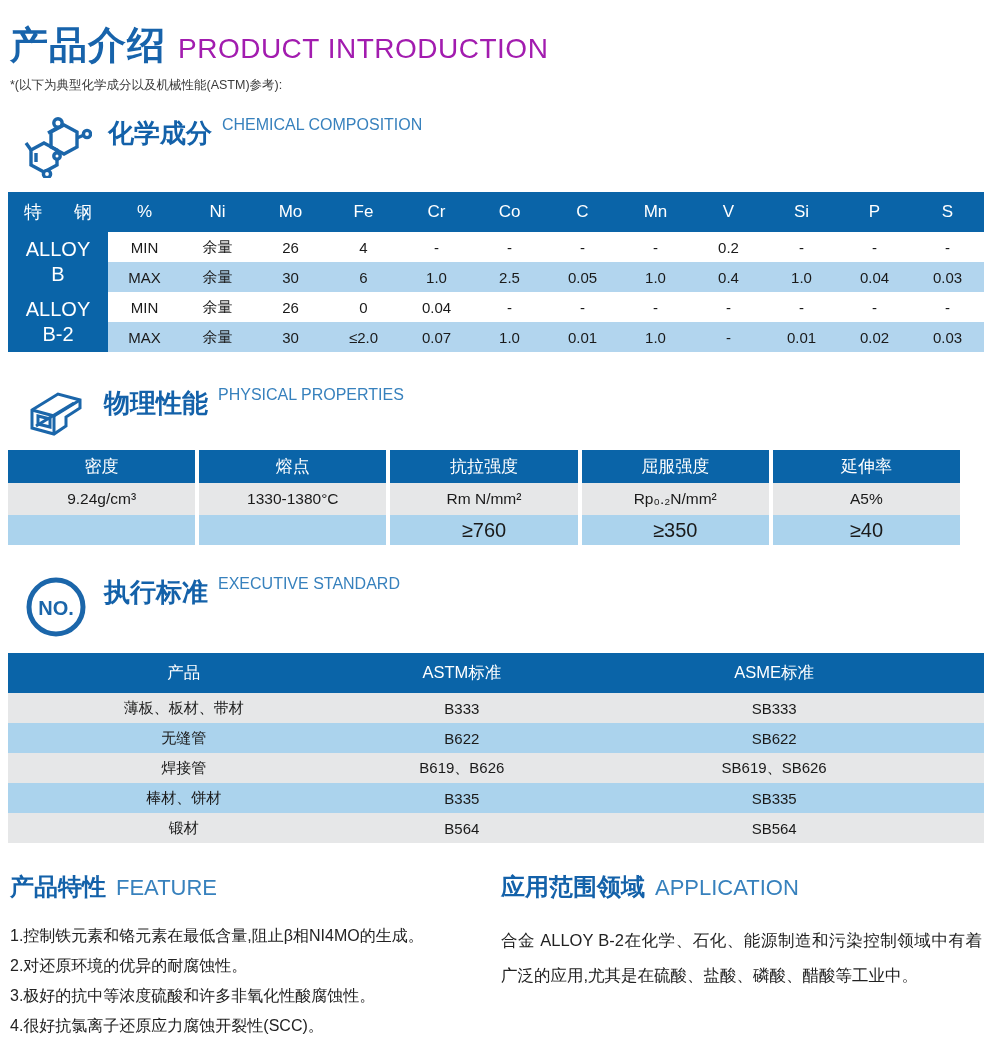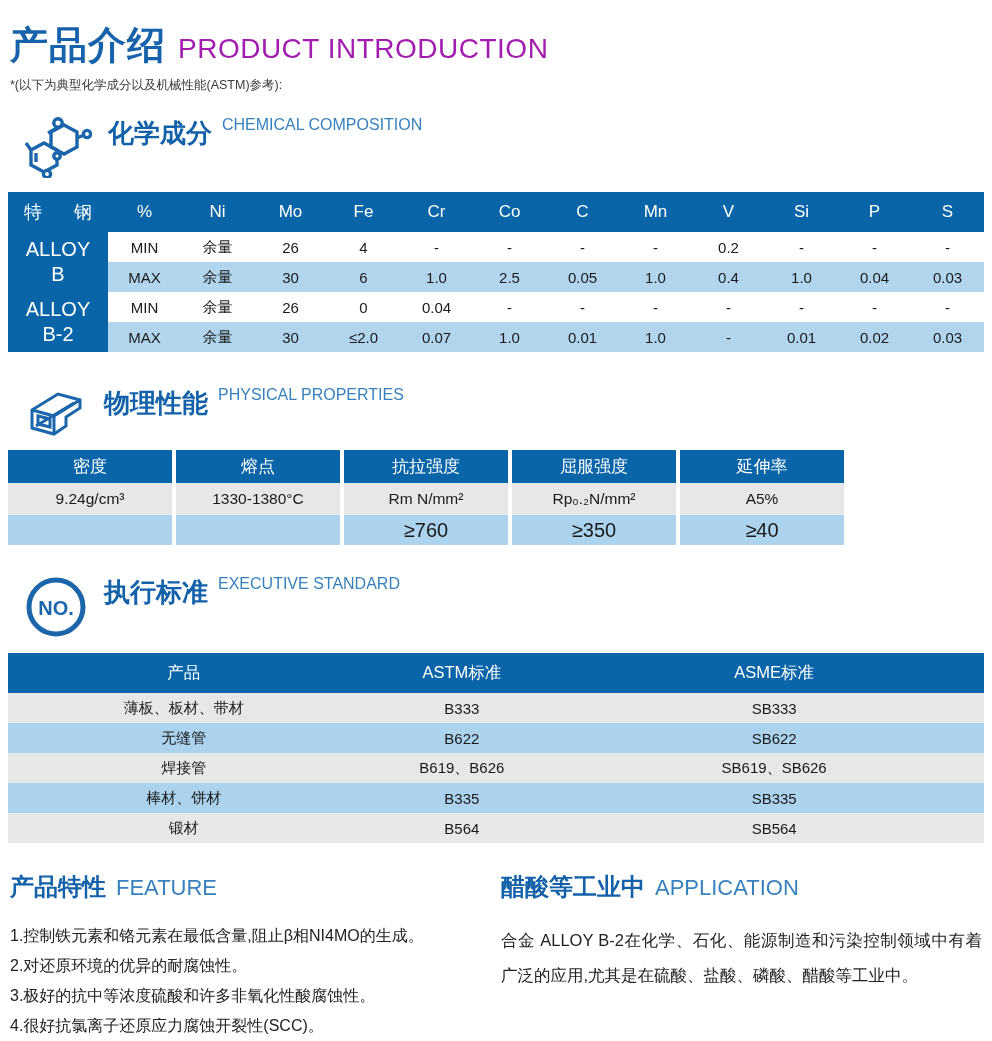--- a/index.html
+++ b/index.html
@@ -37,21 +37,21 @@
   .ct-main { flex:1; display:flex; flex-direction:column; }
   .ct-head, .ct-row { display:grid; grid-template-columns:repeat(12,1fr); }
   .ct-head { background:#0a64a8; color:#fff; height:40px; }
   .ct-head div { display:flex; align-items:center; justify-content:center; font-size:17px; }
   .ct-row { height:30px; }
   .ct-row div { display:flex; align-items:center; justify-content:center; font-size:15px; color:#1a1a1a; }
   .ct-row.blue { background:#b2d5ee; }
   .ct-row.white { background:#ffffff; }
 
   
-  .phys-table { margin:8px 8px 0 8px; width:836px; display:flex; gap:4px; }
+  .phys-table { margin:8px 8px 0 8px; width:952px; display:flex; gap:4px; }
   .pt-col { flex:1; display:flex; flex-direction:column; }
   .pt-h { height:33px; background:#0a64a8; color:#fff; font-size:17px; display:flex; align-items:center; justify-content:center; }
   .pt-u { height:32px; background:#e6e7e8; font-size:15.5px; display:flex; align-items:center; justify-content:center; color:#1a1a1a; }
   .pt-v { height:30px; background:#abd3ed; font-size:20px; display:flex; align-items:center; justify-content:center; color:#1a1a1a; }
 
   
   .std-table { margin:14px 8px 9px 8px; width:976px; }
   .st-head, .st-row { display:grid; grid-template-columns:36% 21% 43%; }
   .st-head { background:#0a64a8; color:#fff; height:40px; }
   .st-head div { display:flex; align-items:center; justify-content:center; font-size:16.5px; }
@@ -285,20 +285,20 @@
       <div class="feature-list">
         <div class="feature-item">1.控制铁元素和铬元素在最低含量,阻止β相NI4MO的生成。</div>
         <div class="feature-item">2.对还原环境的优异的耐腐蚀性。</div>
         <div class="feature-item">3.极好的抗中等浓度硫酸和许多非氧化性酸腐蚀性。</div>
         <div class="feature-item">4.很好抗氯离子还原应力腐蚀开裂性(SCC)。</div>
         <div class="feature-item">5.优秀的耐各种有机酸腐蚀的能力。</div>
       </div>
     </div>
     <div class="bt-right">
       <div class="bt-head">
-        <span class="bt-zh">醋酸等工业中</span>
+        <span class="bt-zh">应用范围领域</span>
         <span class="bt-en">APPLICATION</span>
       </div>
       <div class="app-body">合金 ALLOY B-2在化学、石化、能源制造和污染控制领域中有着广泛的应用,尤其是在硫酸、盐酸、磷酸、醋酸等工业中。</div>
     </div>
   </div>
 
 </div>
 
 </body></html>

